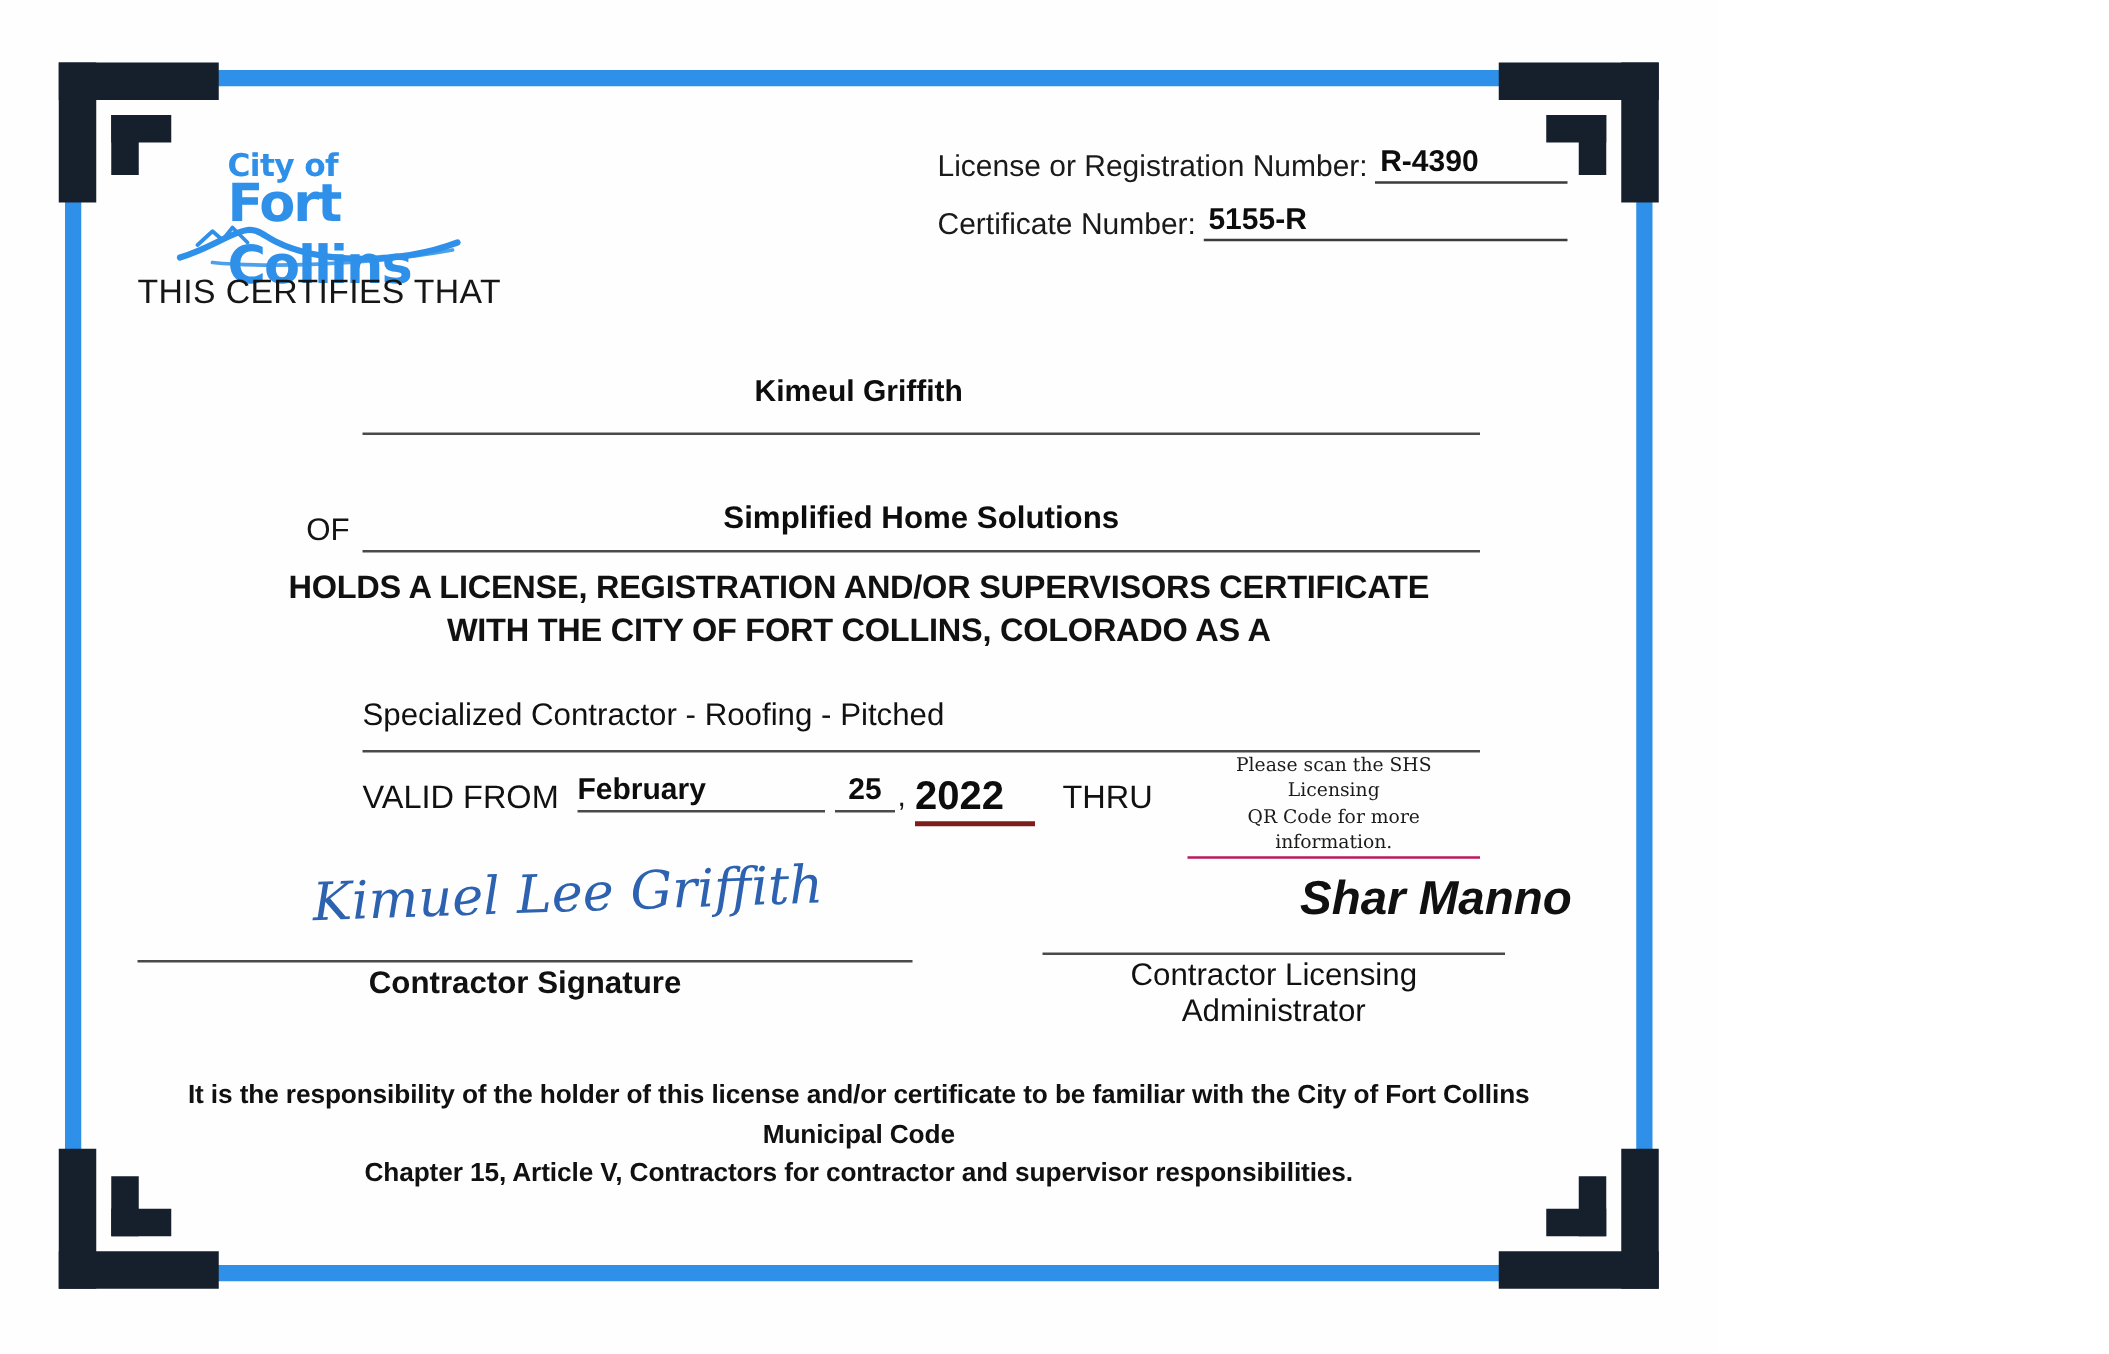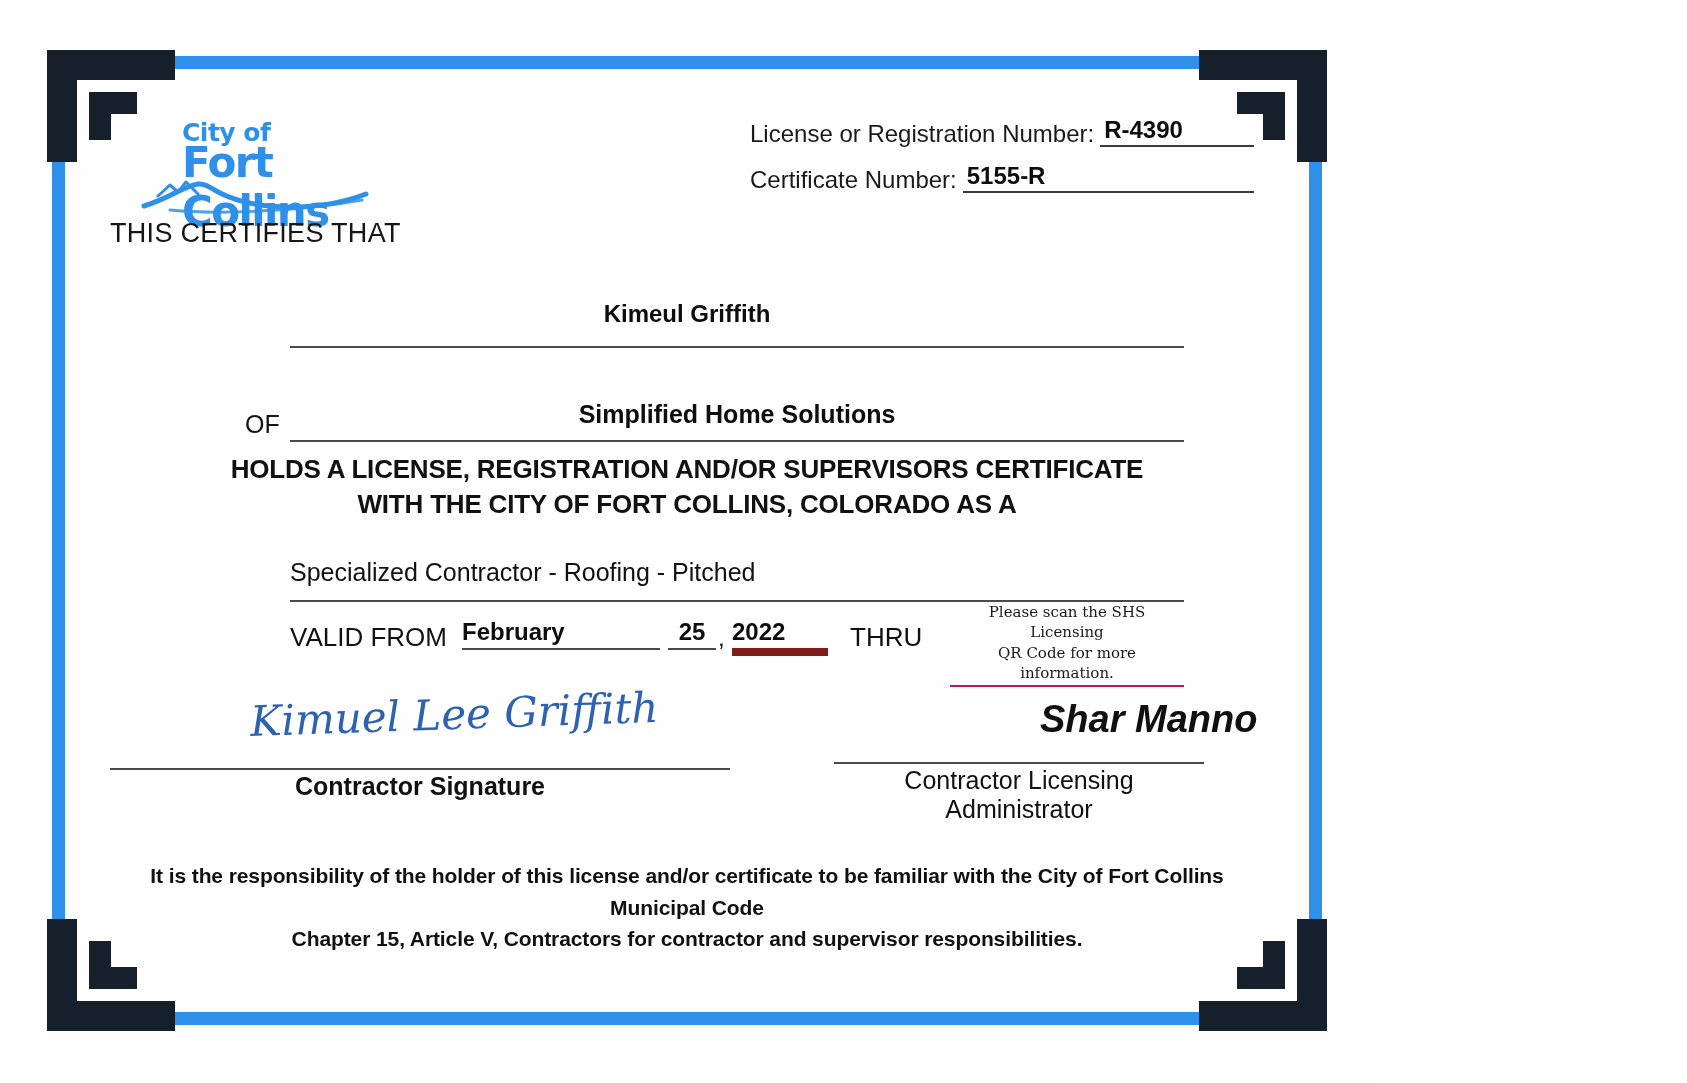--- a/index.html
+++ b/index.html
@@ -301,22 +301,22 @@
     left: 428px;
     top: 12px;
     font-size: 24px;
     color: #111111;
   }
   #valid-year {
     position: absolute;
     left: 442px;
     top: 6px;
     width: 96px;
-    border-bottom: 8px solid #7f1d1d;
-    font-size: 24px;
+    border-bottom: 4px solid #7f1d1d;
+    font-size: 32px;
     color: #0d0d0d;
     font-weight: bold;
     padding-bottom: 2px;
   }
   #thru-label {
     position: absolute;
     left: 560px;
     top: 10px;
     font-size: 26px;
     color: #111111;

